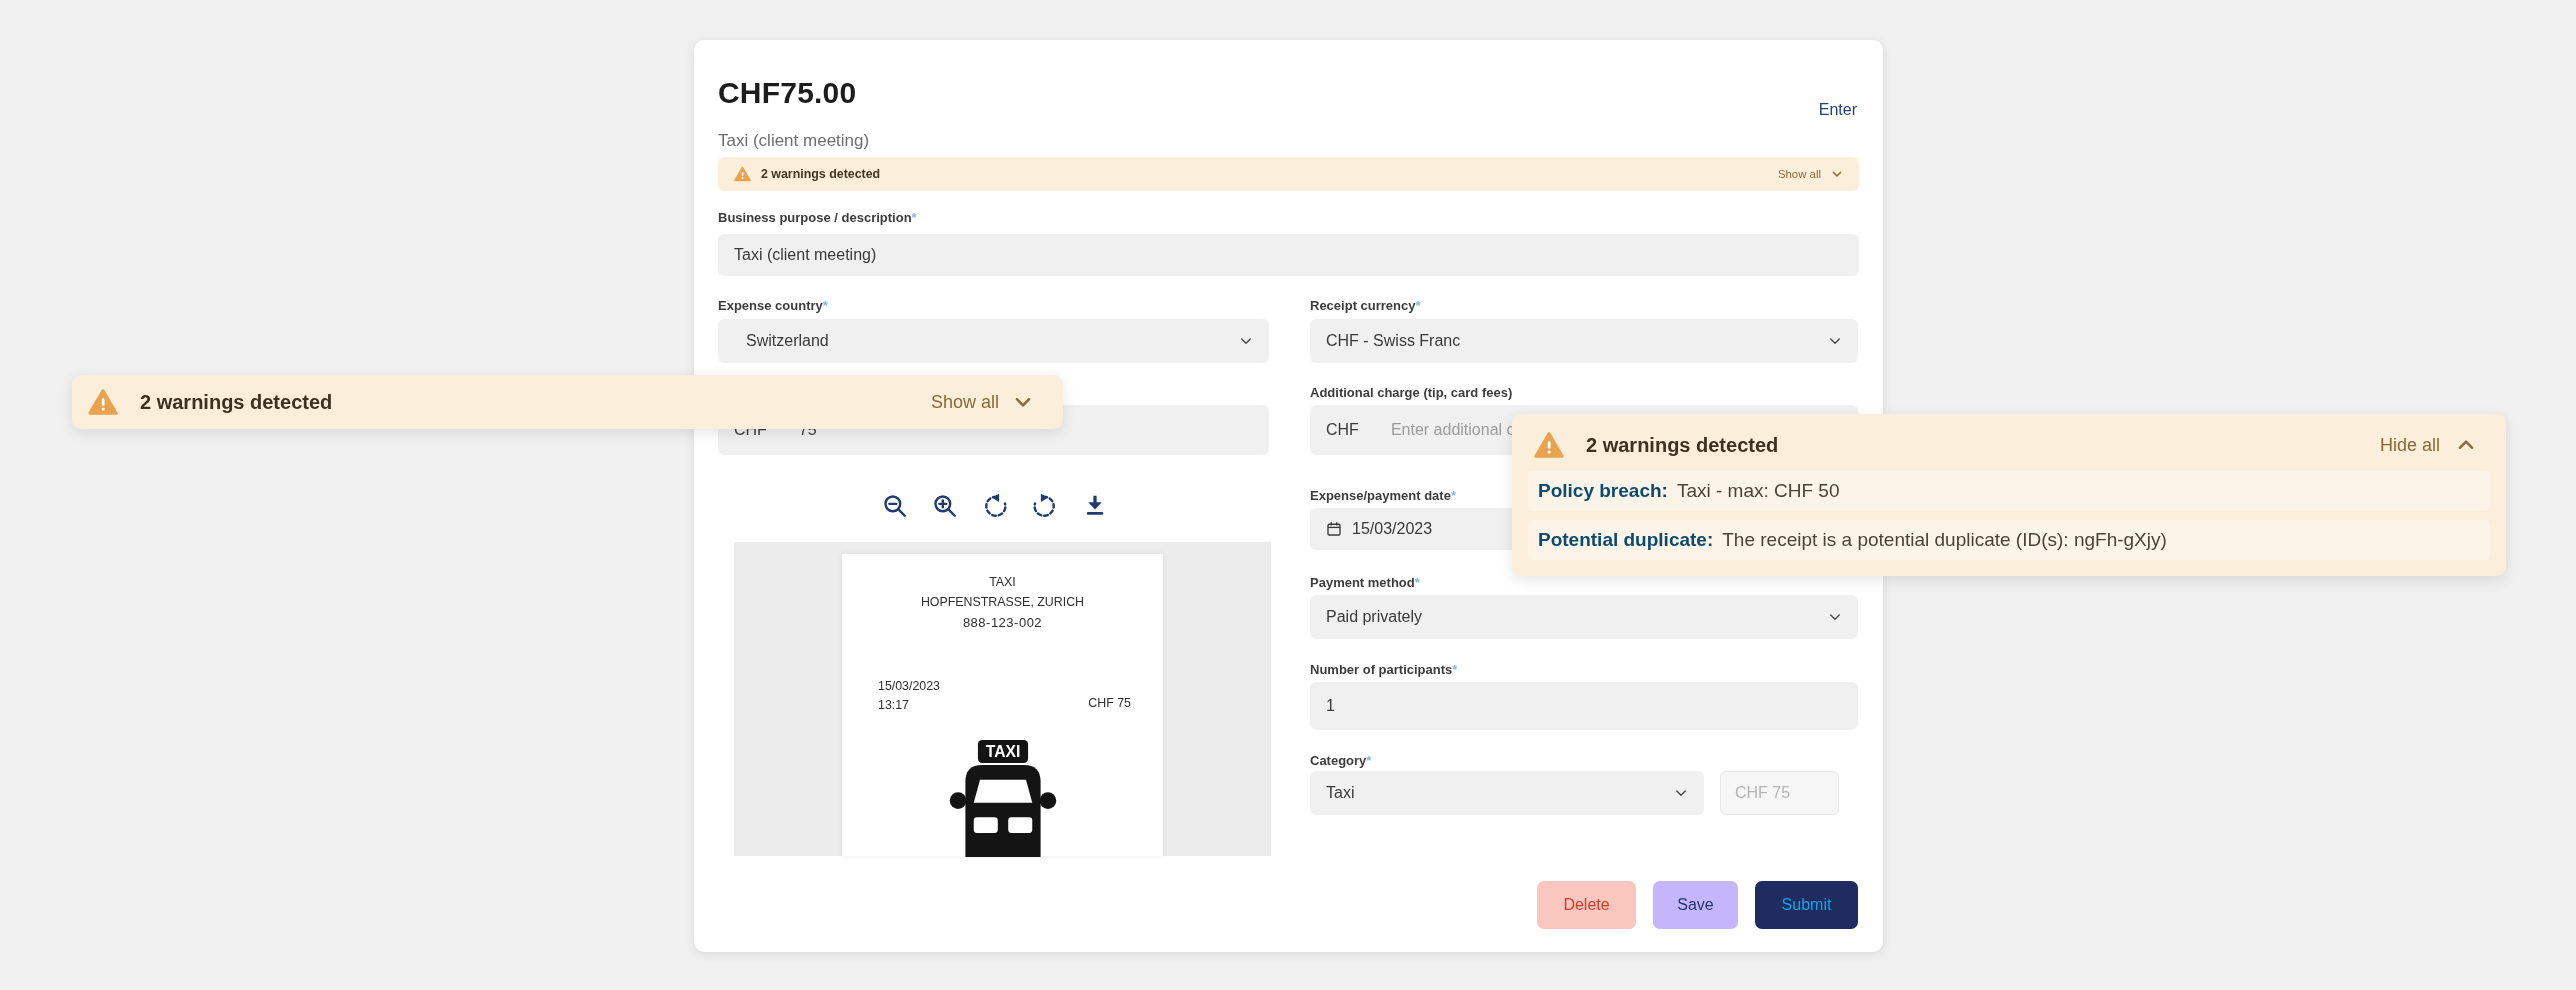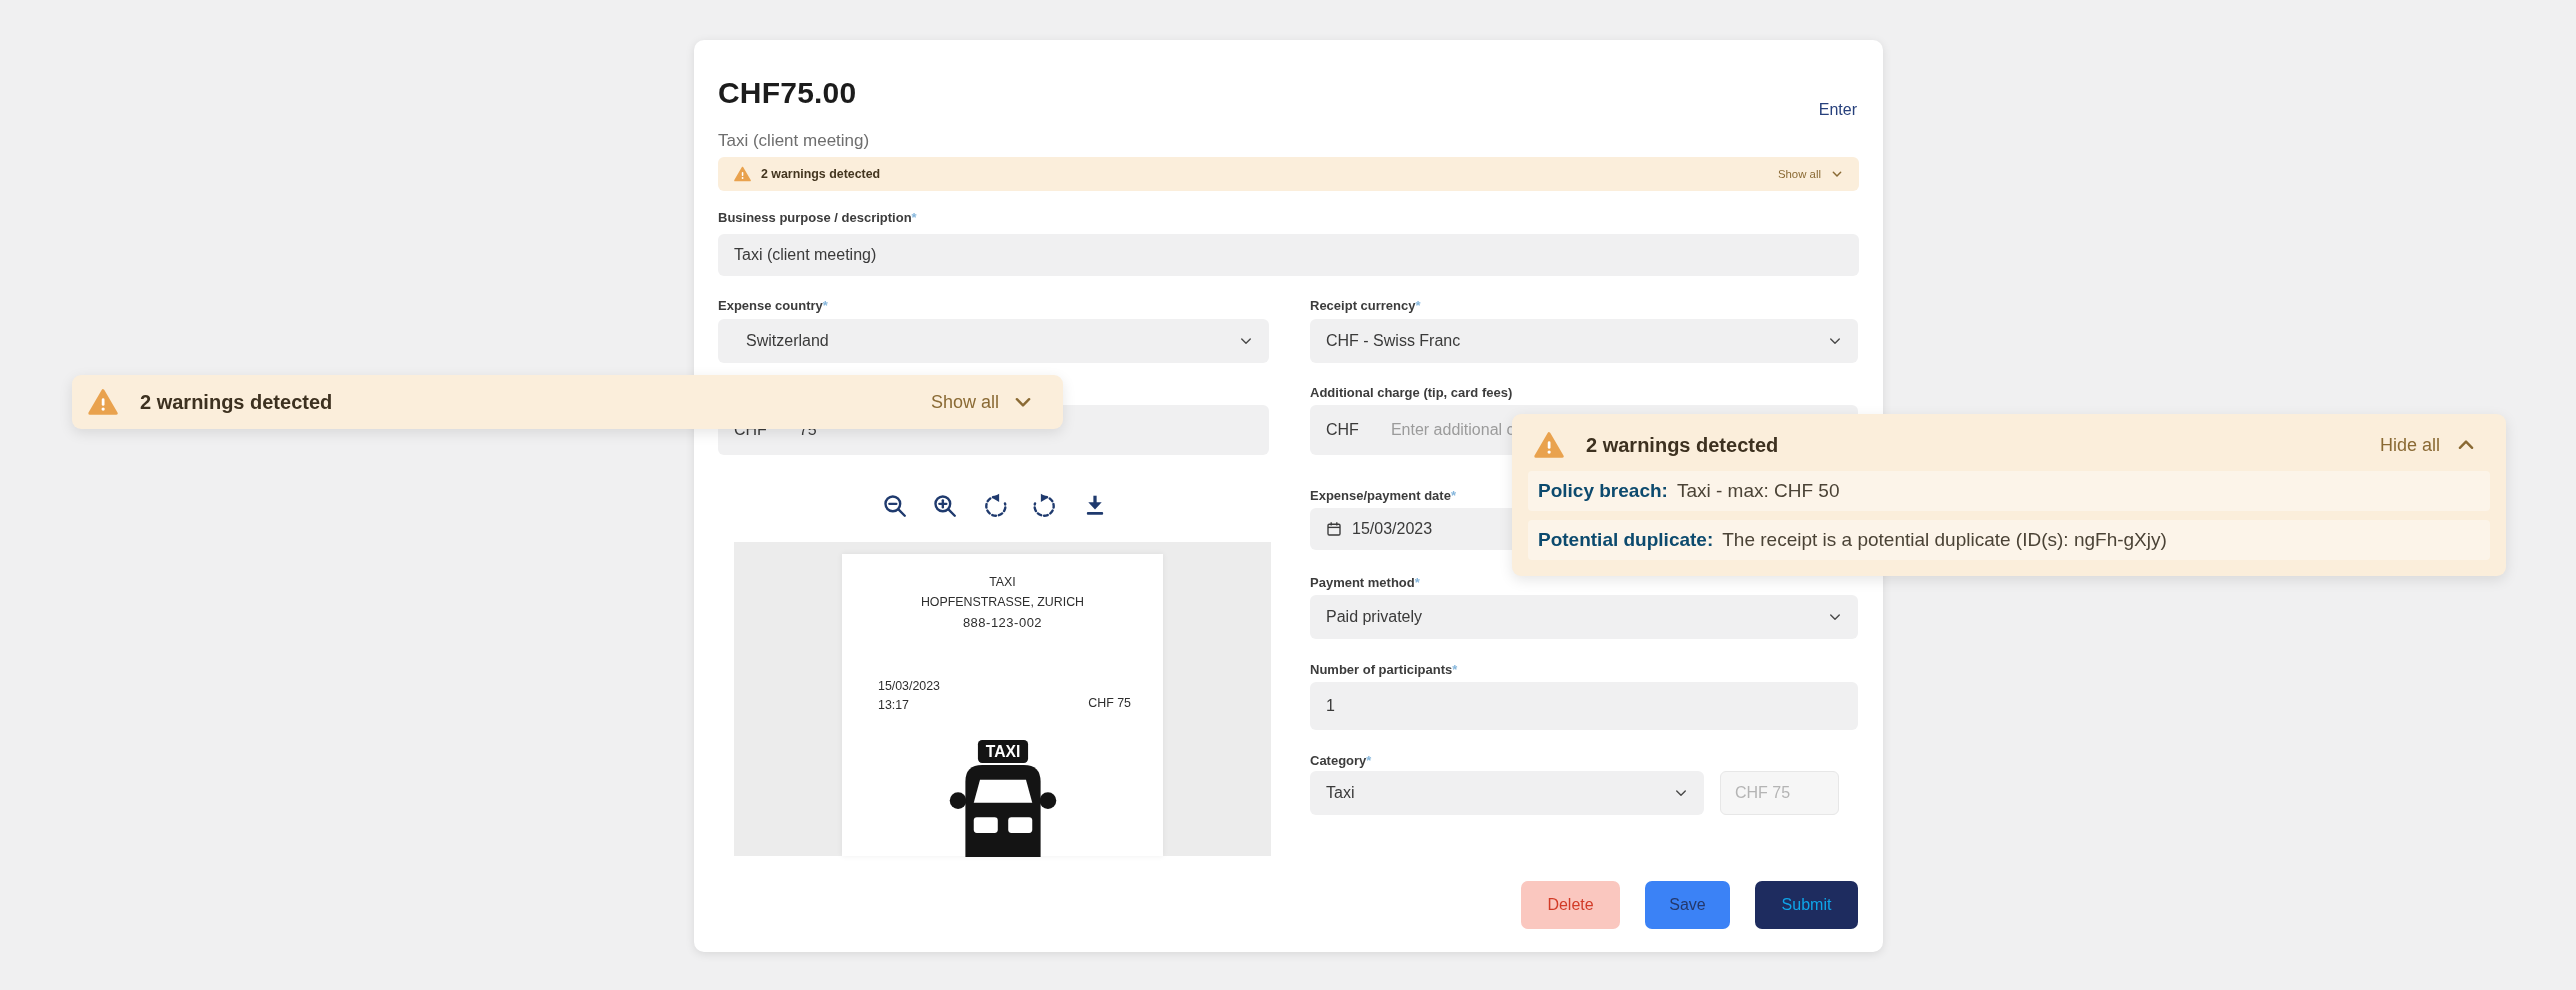--- a/index.html
+++ b/index.html
@@ -35,25 +35,25 @@
   .toolbar .tool { cursor:pointer; display:flex; }
   .viewer { position:absolute; left:40px; top:502px; width:537px; height:314px; background:#ececec; display:flex; justify-content:center; }
   .receipt-card { width:321px; height:302px; margin-top:12px; background:#ffffff; box-shadow:0 0 6px rgba(0,0,0,0.07); position:relative; }
   .rc-center { position:absolute; top:18px; left:0; right:0; text-align:center; font-size:12.4px; color:#2e2e2e; line-height:20px; }
   .rc-phone { font-size:13px; letter-spacing:0.5px; margin-top:1px; }
   .rc-date { position:absolute; left:36px; top:123px; font-size:12.4px; color:#2e2e2e; line-height:19px; }
   .rc-total { position:absolute; right:32px; top:142px; font-size:12.4px; color:#2e2e2e; }
   .rc-taxi { position:absolute; left:50%; top:186px; transform:translateX(-50%); }
 
   
-  .footer { position:absolute; right:25px; top:841px; display:flex; gap:25px;margin-left:37px; }
+  .footer { position:absolute; right:25px; top:841px; display:flex; gap:17px;margin-left:37px; }
   .btn { height:48px; border-radius:7px; display:flex; align-items:center; justify-content:center;
          font-size:16px; font-weight:500; cursor:pointer; }
   .btn-delete { width:99px; background:#fac7bf; color:#d23b27; }
-  .btn-save { width:85px; background:#3b82f6; color:#24386c; }
+  .btn-save { width:85px; background:#c4b5fd; color:#24386c; }
   .btn-submit { width:103px; background:#1e2c5f; color:#0ea5e9; }
 
   
   .tip-left { position:absolute; left:72px; top:375px; width:991px; height:54px; background:#fbeedb;
               border-radius:9px; box-shadow:0 4px 14px rgba(0,0,0,0.10); display:flex; align-items:center;
               padding:0 30px 0 16px; z-index:10; }
   .tip-left .t-text { font-size:20px; font-weight:700; color:#3d3120; margin-left:22px; }
   .tip-left .t-action { margin-left:auto; font-size:18px; color:#8a6a34; cursor:pointer; display:flex; align-items:center; gap:14px; }
 
   .panel-right { position:absolute; left:1512px; top:414px; width:994px; height:162px; background:#fbeedb;

